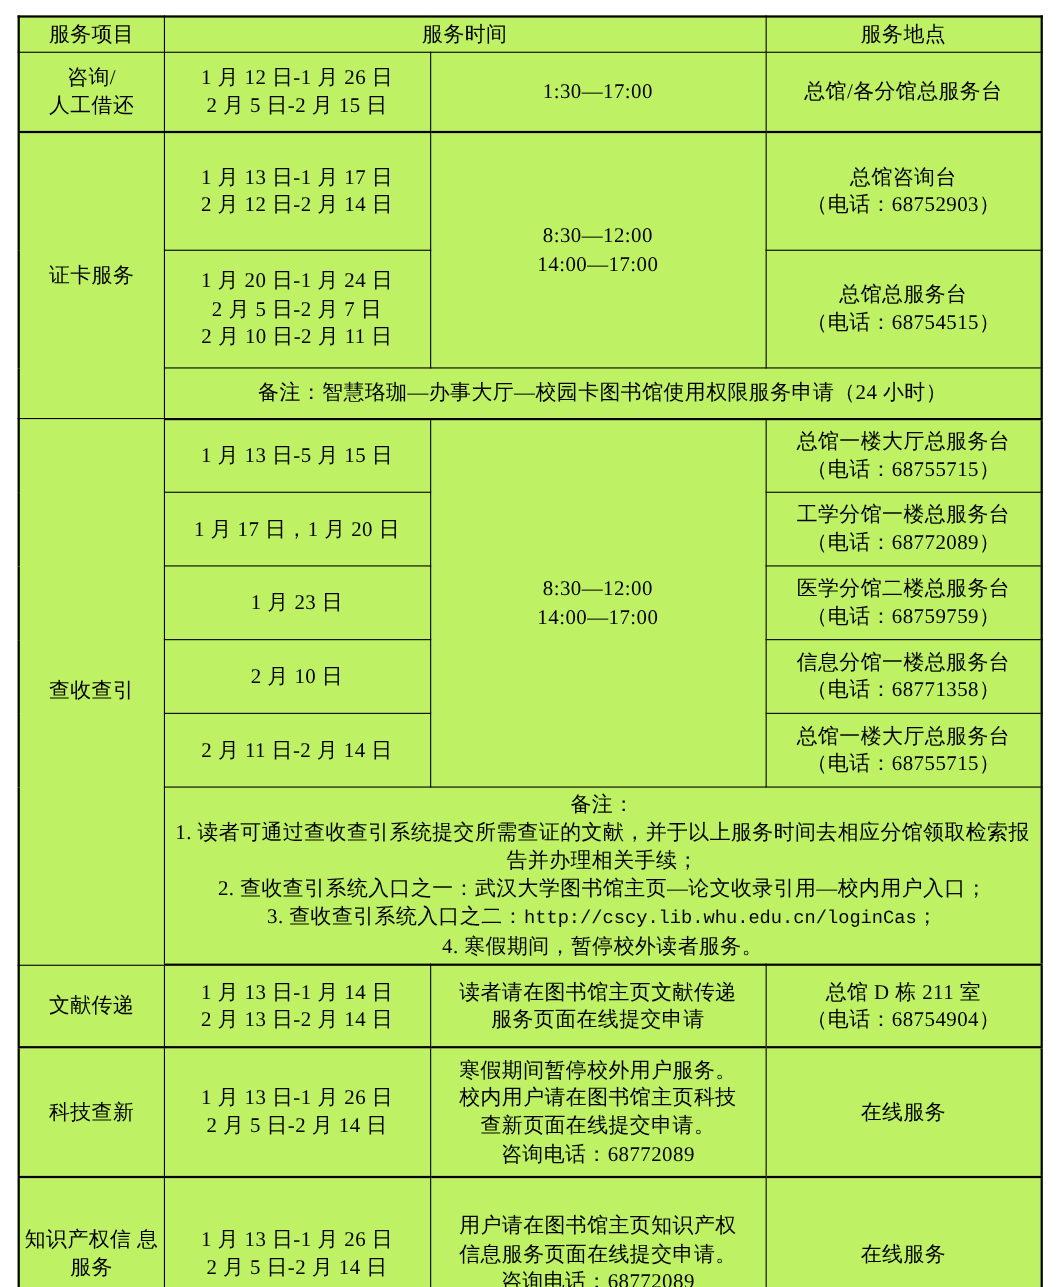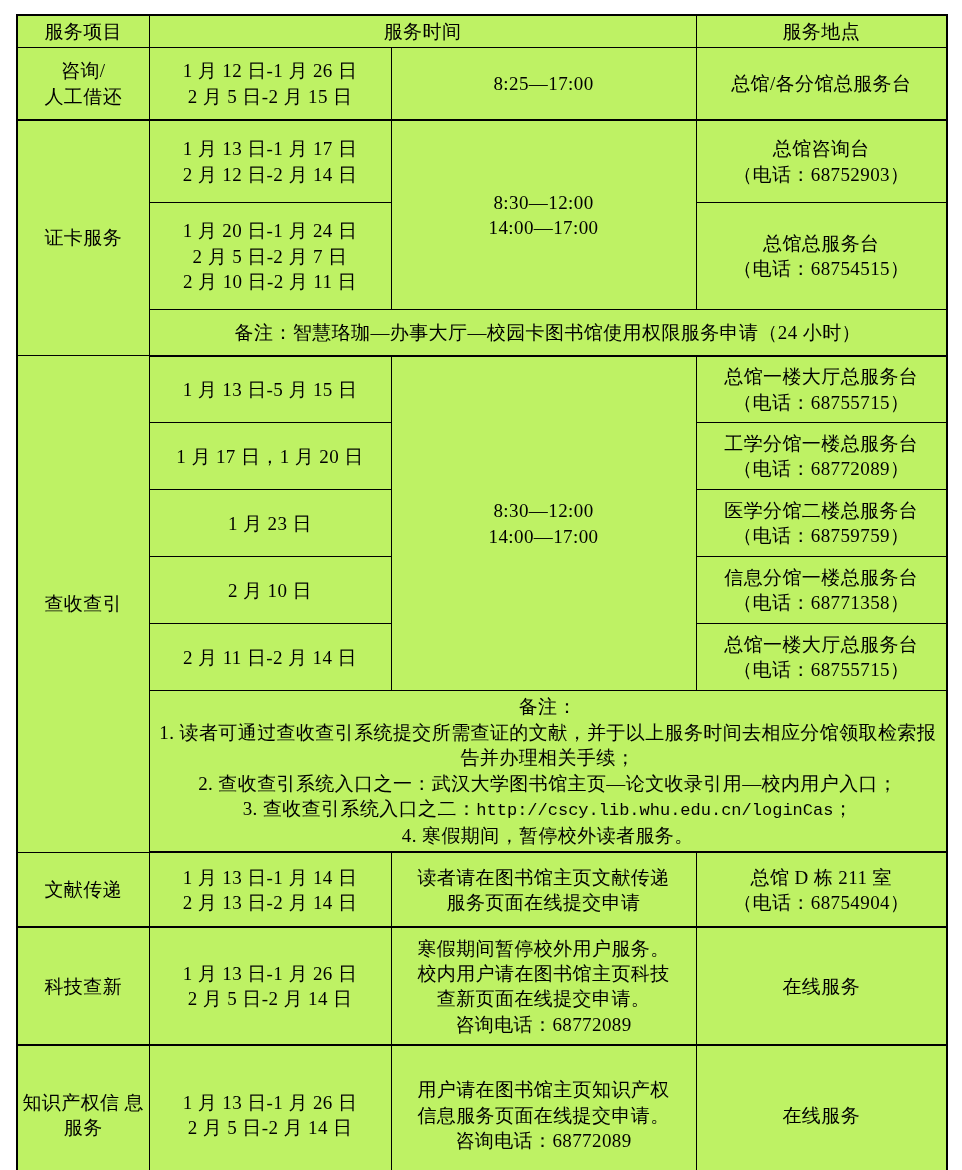--- a/index.html
+++ b/index.html
@@ -129,27 +129,27 @@
         <th class="hdr">服务地点</th>
       </tr>
     </thead>
     <tbody>
 
       <tr>
         <td class="svc-name dates thick-bottom" style="height:72px">咨询/
 人工借还</td>
         <td class="dates thick-bottom">1 月 12 日-1 月 26 日
 2 月 5 日-2 月 15 日</td>
-        <td class="times thick-bottom">8:25—17:00</td>
+        <td class="times thick-bottom">1:30—17:00</td>
         <td class="place thick-bottom">总馆/各分馆总服务台</td>
       </tr>
 
       <tr>
         <td class="svc-name" rowspan="3">证卡服务</td>
-        <td class="dates" style="height:83px">1 月 13 日-1 月 17 日
+        <td class="dates" style="height:108px">1 月 13 日-1 月 17 日
 2 月 12 日-2 月 14 日</td>
         <td class="times" rowspan="2">8:30—12:00
 14:00—17:00</td>
         <td class="place">总馆咨询台
 （电话：68752903）</td>
       </tr>
 
       <tr>
         <td class="dates" style="height:107px">1 月 20 日-1 月 24 日
 2 月 5 日-2 月 7 日

